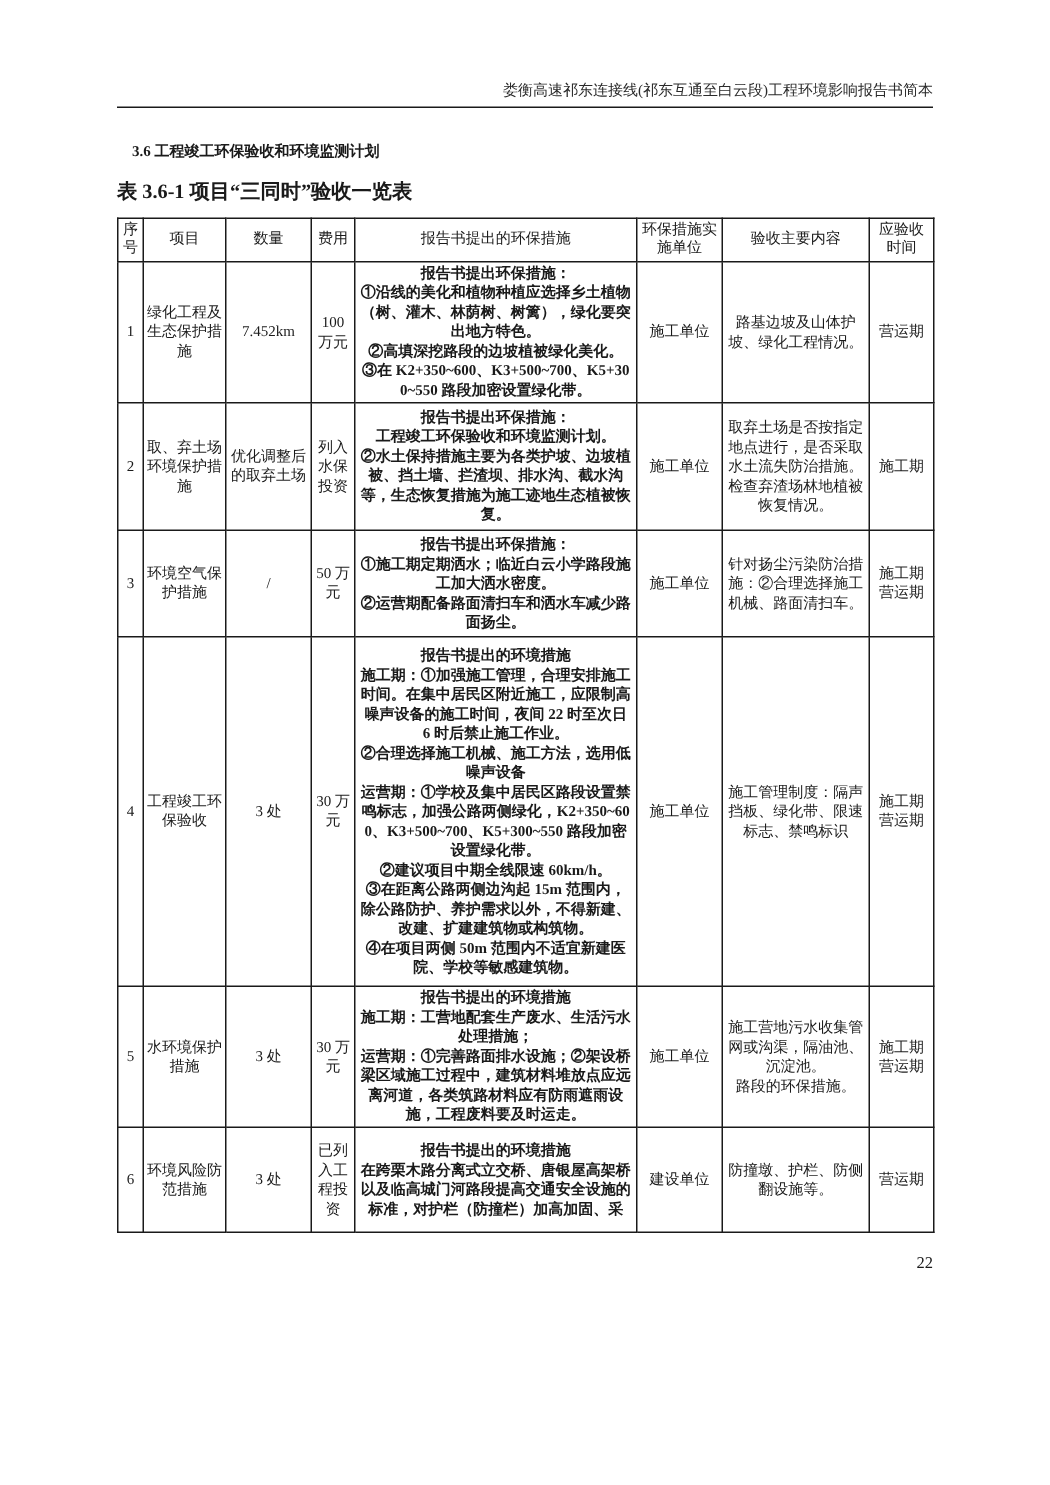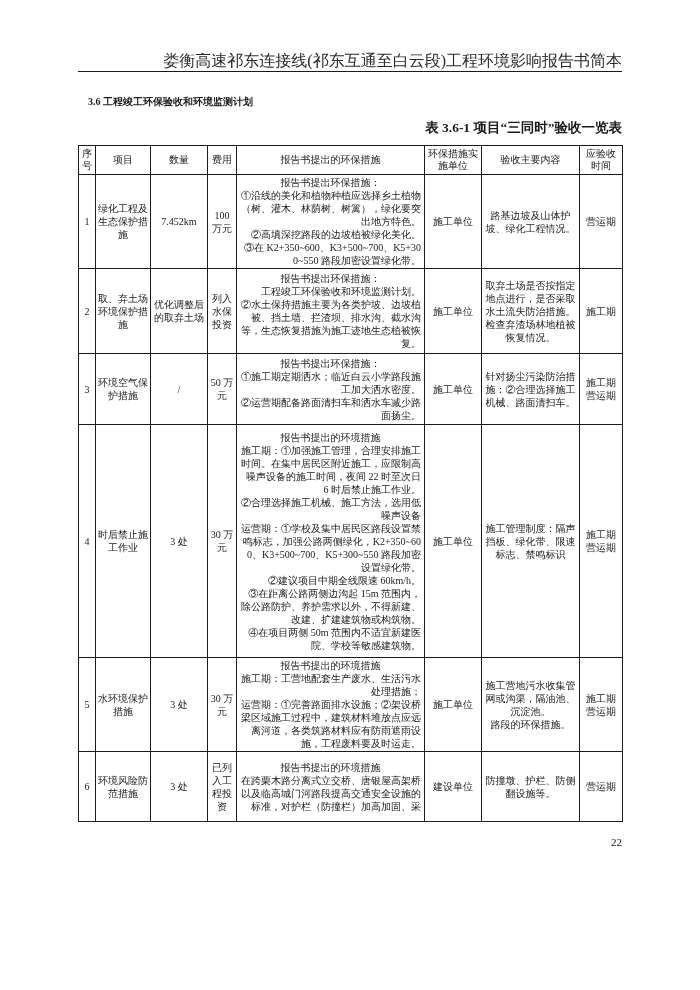--- a/index.html
+++ b/index.html
@@ -5,46 +5,46 @@
   html,body{margin:0;padding:0;}
   body{
     width:700px;height:990px;overflow:hidden;
     background:#ffffff;color:#1a1a1a;
     font-family:"Liberation Serif","DejaVu Serif",serif;
   }
   .page{box-sizing:border-box;width:700px;height:990px;padding:0 78px;}
   
   .hdr-text{
     padding-top:54px;text-align:right;
-    font-size:16px;line-height:13px;color:#2a2a2a;
+    font-size:10px;line-height:13px;color:#2a2a2a;
   }
   .hdr-rule{border-bottom:1.6px solid #1a1a1a;margin-top:4px;}
   
   .h-sec{font-size:10px;font-weight:bold;margin:22px 0 0 10px;line-height:16px;}
   .h-sub{font-size:13.5px;font-weight:normal;margin:17px 0 0 10px;line-height:16px;}
   .body-par{
     font-size:13.5px;line-height:27px;margin:14px 5px 0 10px;
     text-indent:2em;text-align:justify;
   }
-  .tbl-caption{font-size:13.5px;font-weight:bold;text-align:right;margin-top:10px;line-height:16px;}
+  .tbl-caption{font-size:13.5px;font-weight:bold;text-align:left;margin-top:10px;line-height:16px;}
   
   table{
     border-collapse:collapse;table-layout:fixed;width:544px;
     margin:9px auto 0;border:1.6px solid #1a1a1a;font-size:10px;
   }
   th,td{
     border:1px solid #1a1a1a;padding:1px 2px;
     text-align:center;vertical-align:middle;line-height:13px;font-weight:normal;
   }
   thead tr{height:29px;}
   th{line-height:12px;}
   .c-item,.c-quantity,.c-cost,.c-unit{word-break:break-all;}
   .c-measures{padding:1px 3px;}
-  .m-title{font-weight:normal;text-align:center;}
-  .m-par{text-align:right;word-break:break-all;}
+  .m-title{font-weight:bold;text-align:center;}
+  .m-par{text-align:center;word-break:break-all;font-weight:bold;}
   .c-content{white-space:pre-line;word-break:break-all;}
   .c-time{white-space:pre-line;}
   .page-number{text-align:right;font-size:11px;margin-top:14px;}
 </style>
 </head>
 <body>
 
 <div class="page">
   <div class="hdr-text">娄衡高速祁东连接线(祁东互通至白云段)工程环境影响报告书简本</div>
   <div class="hdr-rule"></div>
@@ -115,21 +115,21 @@
             <div class="m-par">①施工期定期洒水；临近白云小学路段施工加大洒水密度。</div>
             <div class="m-par">②运营期配备路面清扫车和洒水车减少路面扬尘。</div>
           </td>
           <td class="c-unit">施工单位</td>
           <td class="c-content">针对扬尘污染防治措施：②合理选择施工机械、路面清扫车。</td>
           <td class="c-time">施工期
 营运期</td>
         </tr>
         <tr style="height: 233px;">
           <td class="c-no">4</td>
-          <td class="c-item">时后禁止施工作业</td>
+          <td class="c-item">工程竣工环保验收</td>
           <td class="c-quantity">3 处</td>
           <td class="c-cost">30 万元</td>
           <td class="c-measures">
             <div class="m-title">报告书提出的环境措施</div>
             <div class="m-par">施工期：①加强施工管理，合理安排施工时间。在集中居民区附近施工，应限制高噪声设备的施工时间，夜间 22 时至次日 6 时后禁止施工作业。</div>
             <div class="m-par">②合理选择施工机械、施工方法，选用低噪声设备</div>
             <div class="m-par">运营期：①学校及集中居民区路段设置禁鸣标志，加强公路两侧绿化，K2+350~600、K3+500~700、K5+300~550 路段加密设置绿化带。</div>
             <div class="m-par">②建议项目中期全线限速 60km/h。</div>
             <div class="m-par">③在距离公路两侧边沟起 15m 范围内，除公路防护、养护需求以外，不得新建、改建、扩建建筑物或构筑物。</div>
             <div class="m-par">④在项目两侧 50m 范围内不适宜新建医院、学校等敏感建筑物。</div>

